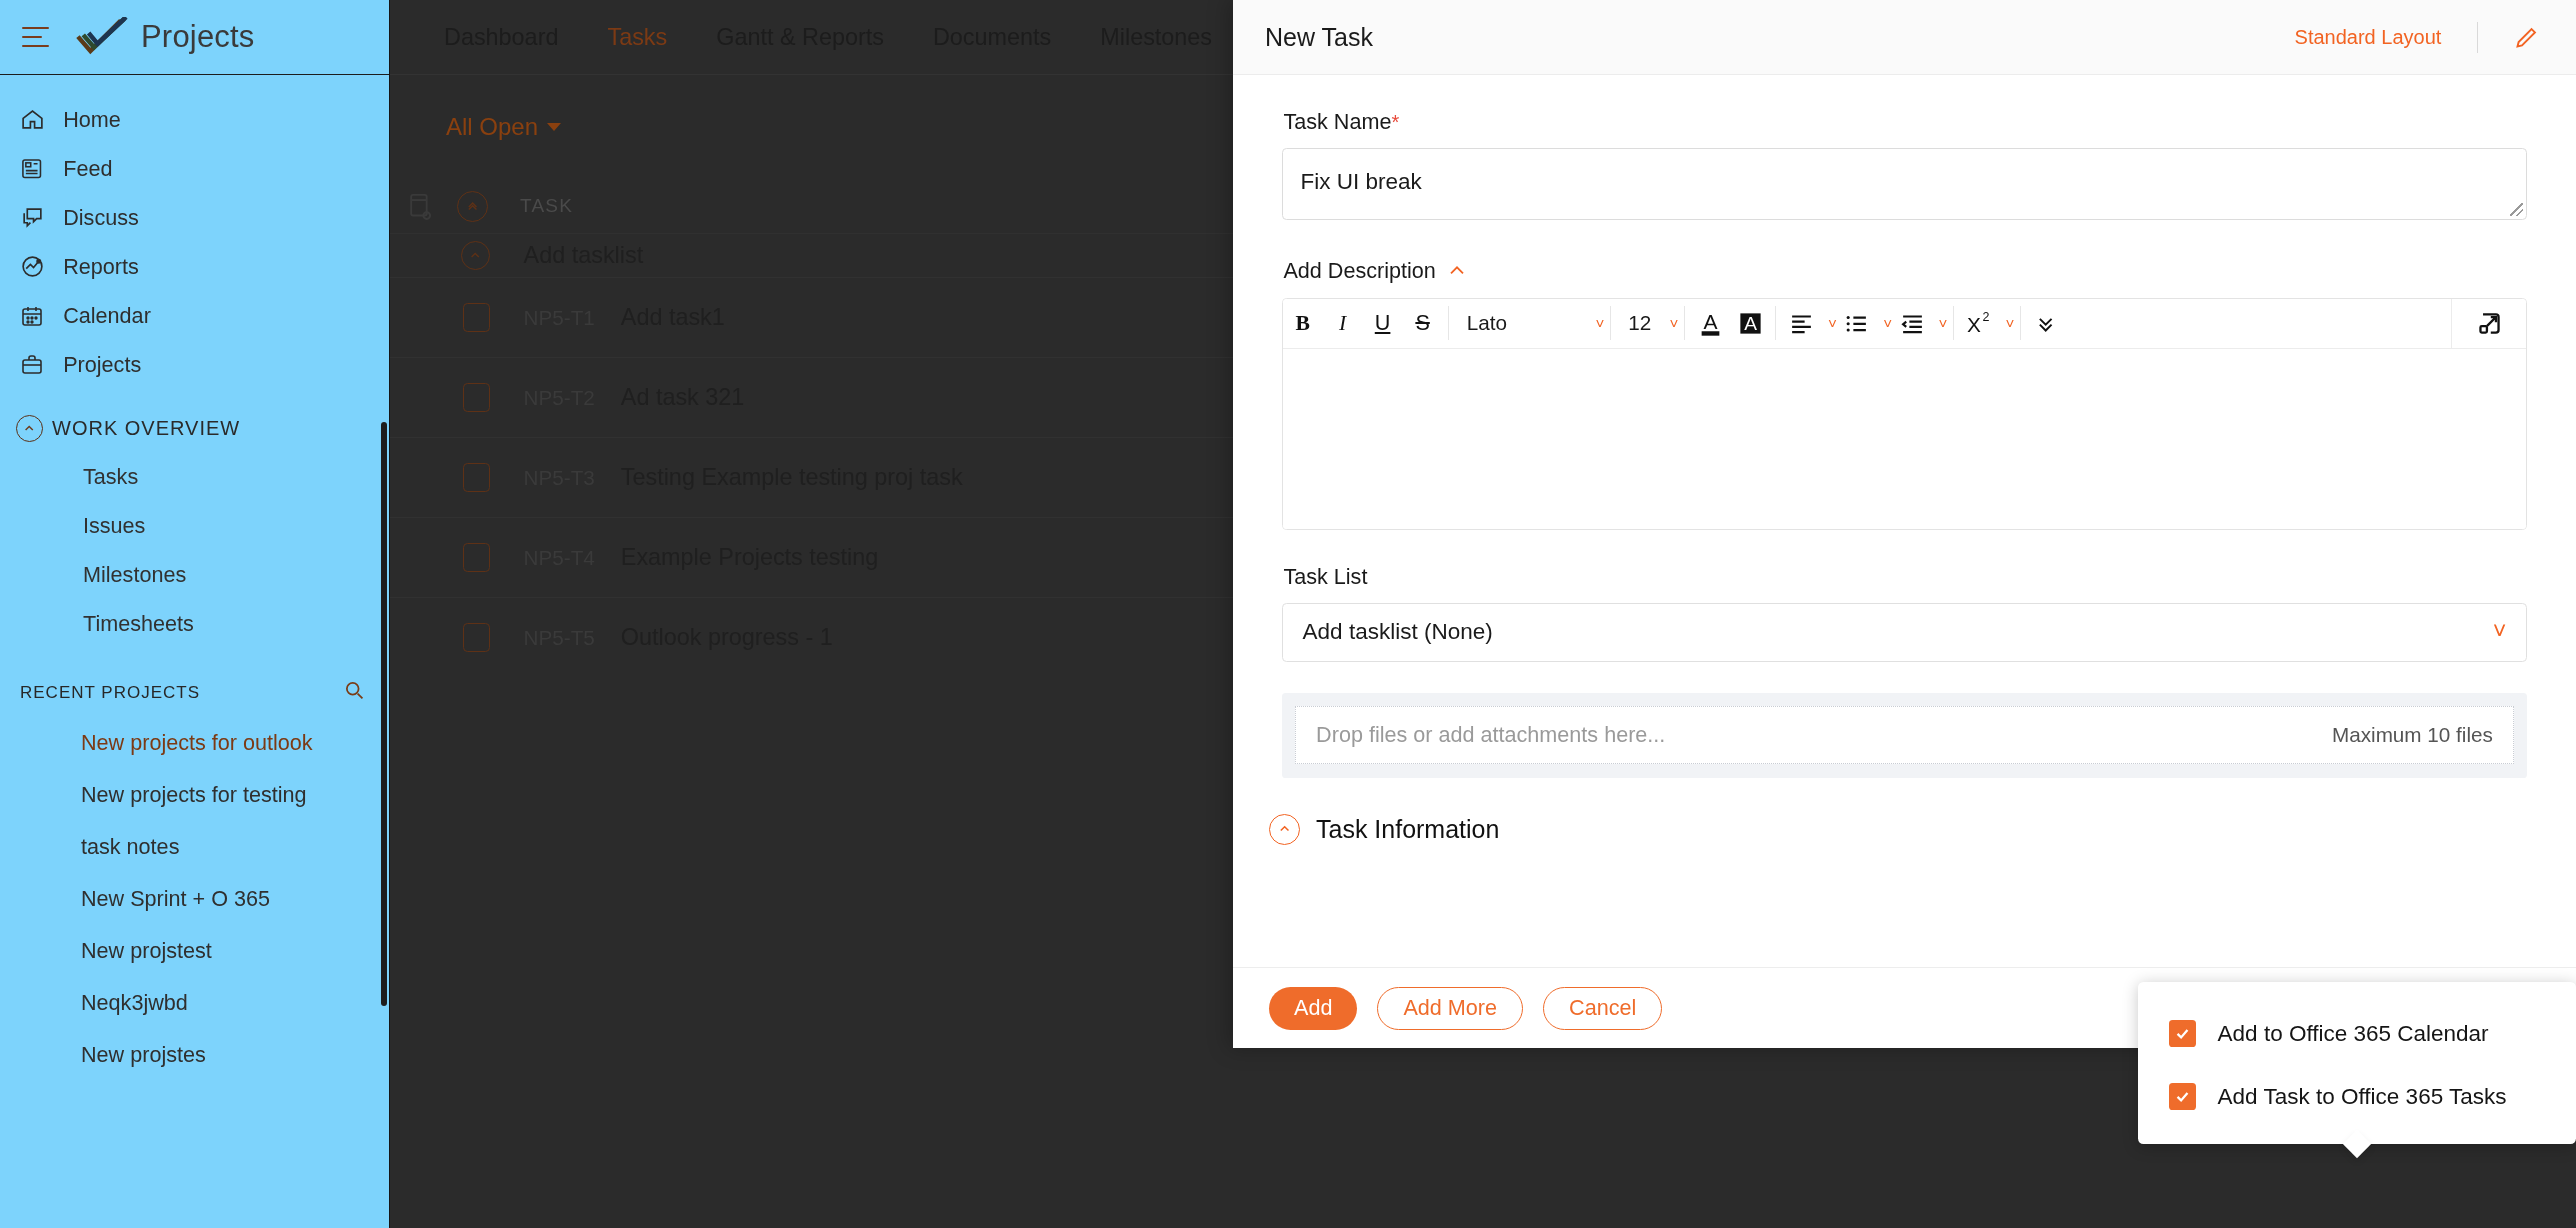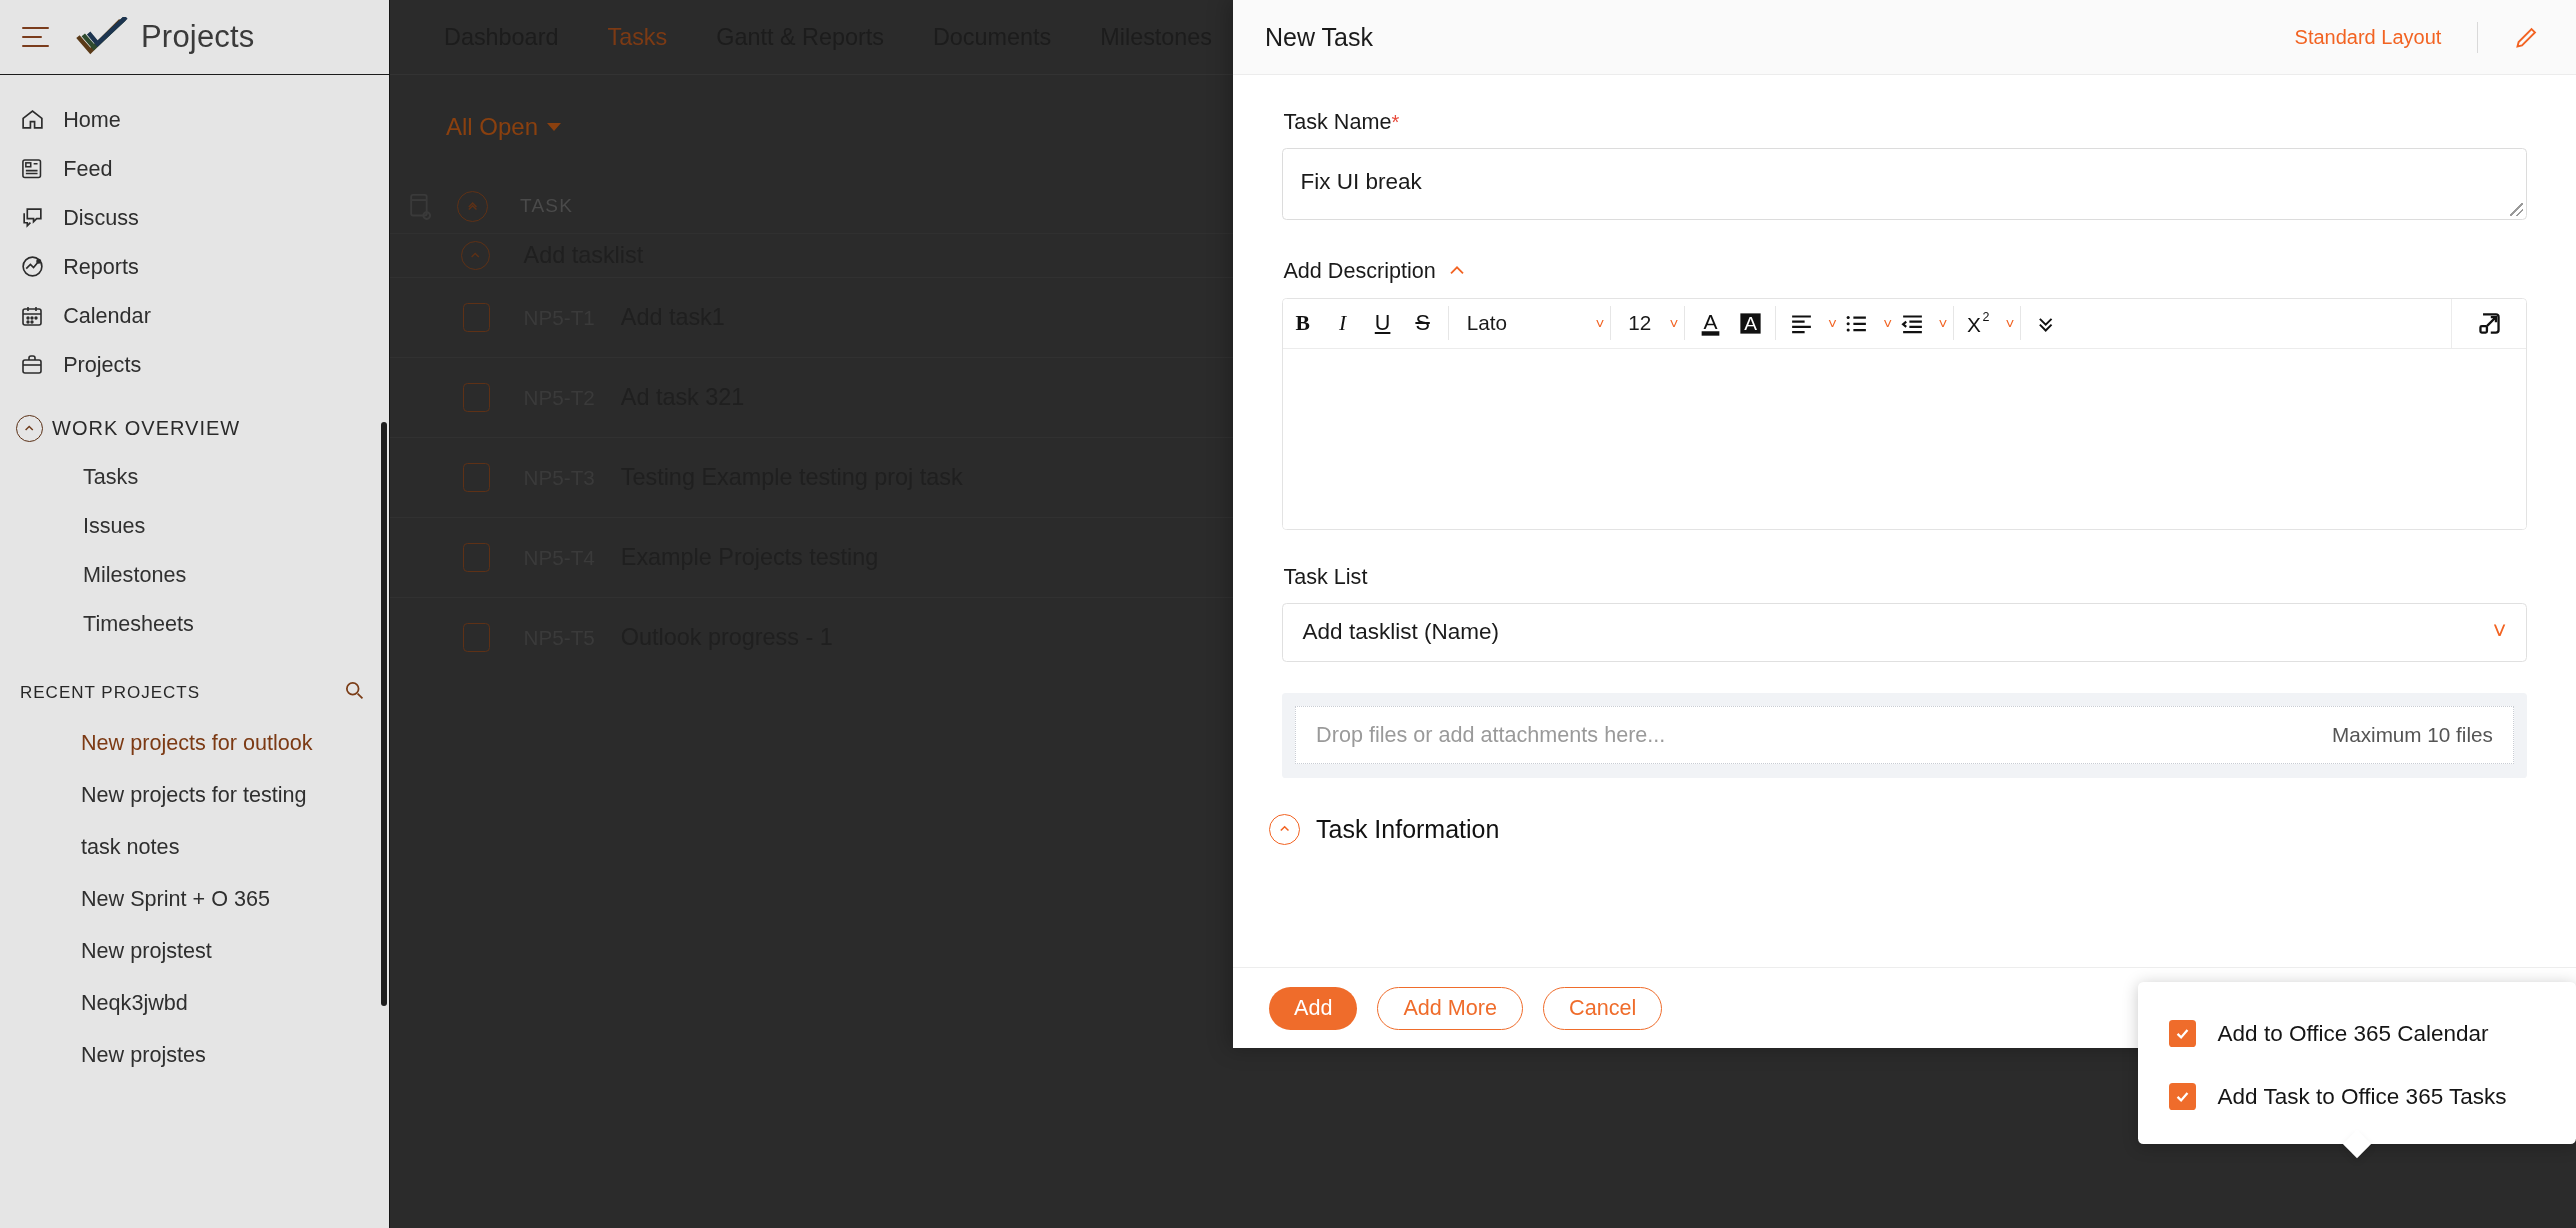--- a/index.html
+++ b/index.html
@@ -10,21 +10,21 @@
     overflow: hidden;
   }
   #app { position: relative; width: 2576px; height: 1228px; background:#2b2b2b; }
 
   
   .dim-layer { position:absolute; inset:0; }
 
   
   .sidebar {
     position:absolute; left:0; top:0; width:390px; height:1228px;
-    background:#e5e5e5;
+    background:#7dd3fc;
     border-right:0.9px solid #151515;
   }
   .sb-header {
     height:75px; display:flex; align-items:center; padding-left:21.6px;
     border-bottom:0.9px solid #1c1c1c;
   }
   .hamburger { width:31px; height:23.4px; display:flex; flex-direction:column; justify-content:center; gap:6.3px; cursor:pointer;}
   .hamburger i { display:block; height:2.7px; background:#7a3c1c; border-radius:1.8px; }
   .hamburger i:nth-child(1){width:27px;}
   .hamburger i:nth-child(2){width:20px;}
@@ -565,21 +565,21 @@
                 <rect x="5" y="14" width="5" height="5" rx="1"></rect>
                 <path d="M10 14l7-7M13 7h4v4"></path>
               </svg>
           </div>
         </div>
         <div class="ed-area"></div>
       </div>
 
       <div class="fld-label">Task List</div>
       <div class="tasklist-sel">
-        <span class="tasklist-val">Add tasklist (Name)</span>
+        <span class="tasklist-val">Add tasklist (None)</span>
         <span class="sel-caret">˅</span>
       </div>
 
       <div class="attach-wrap">
         <div class="attach-box">
           <span class="attach-ph">Drop files or add attachments here...</span>
           <span class="attach-max">Maximum 10 files</span>
         </div>
       </div>
 

